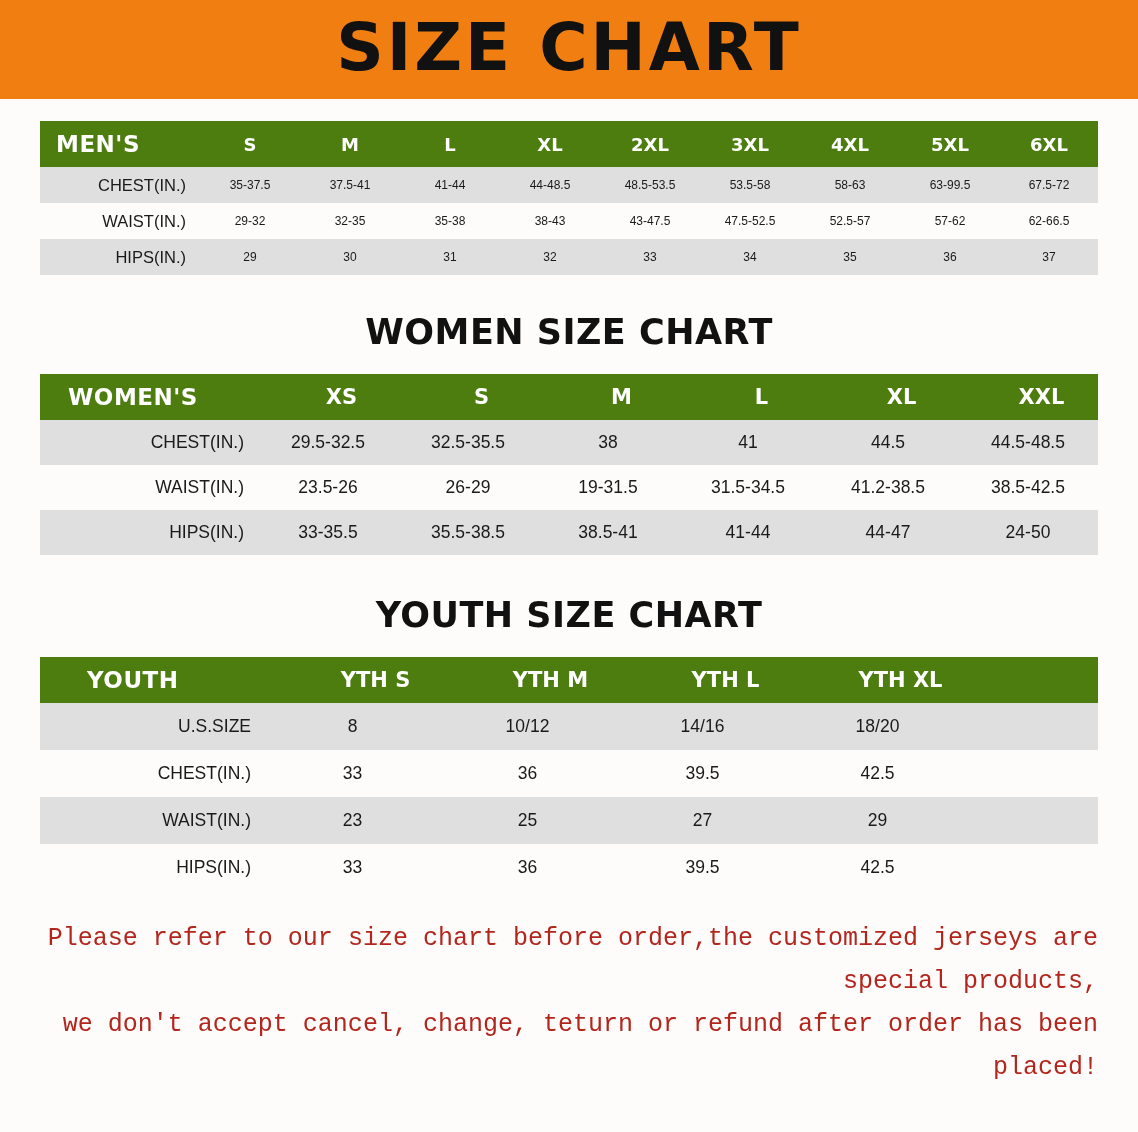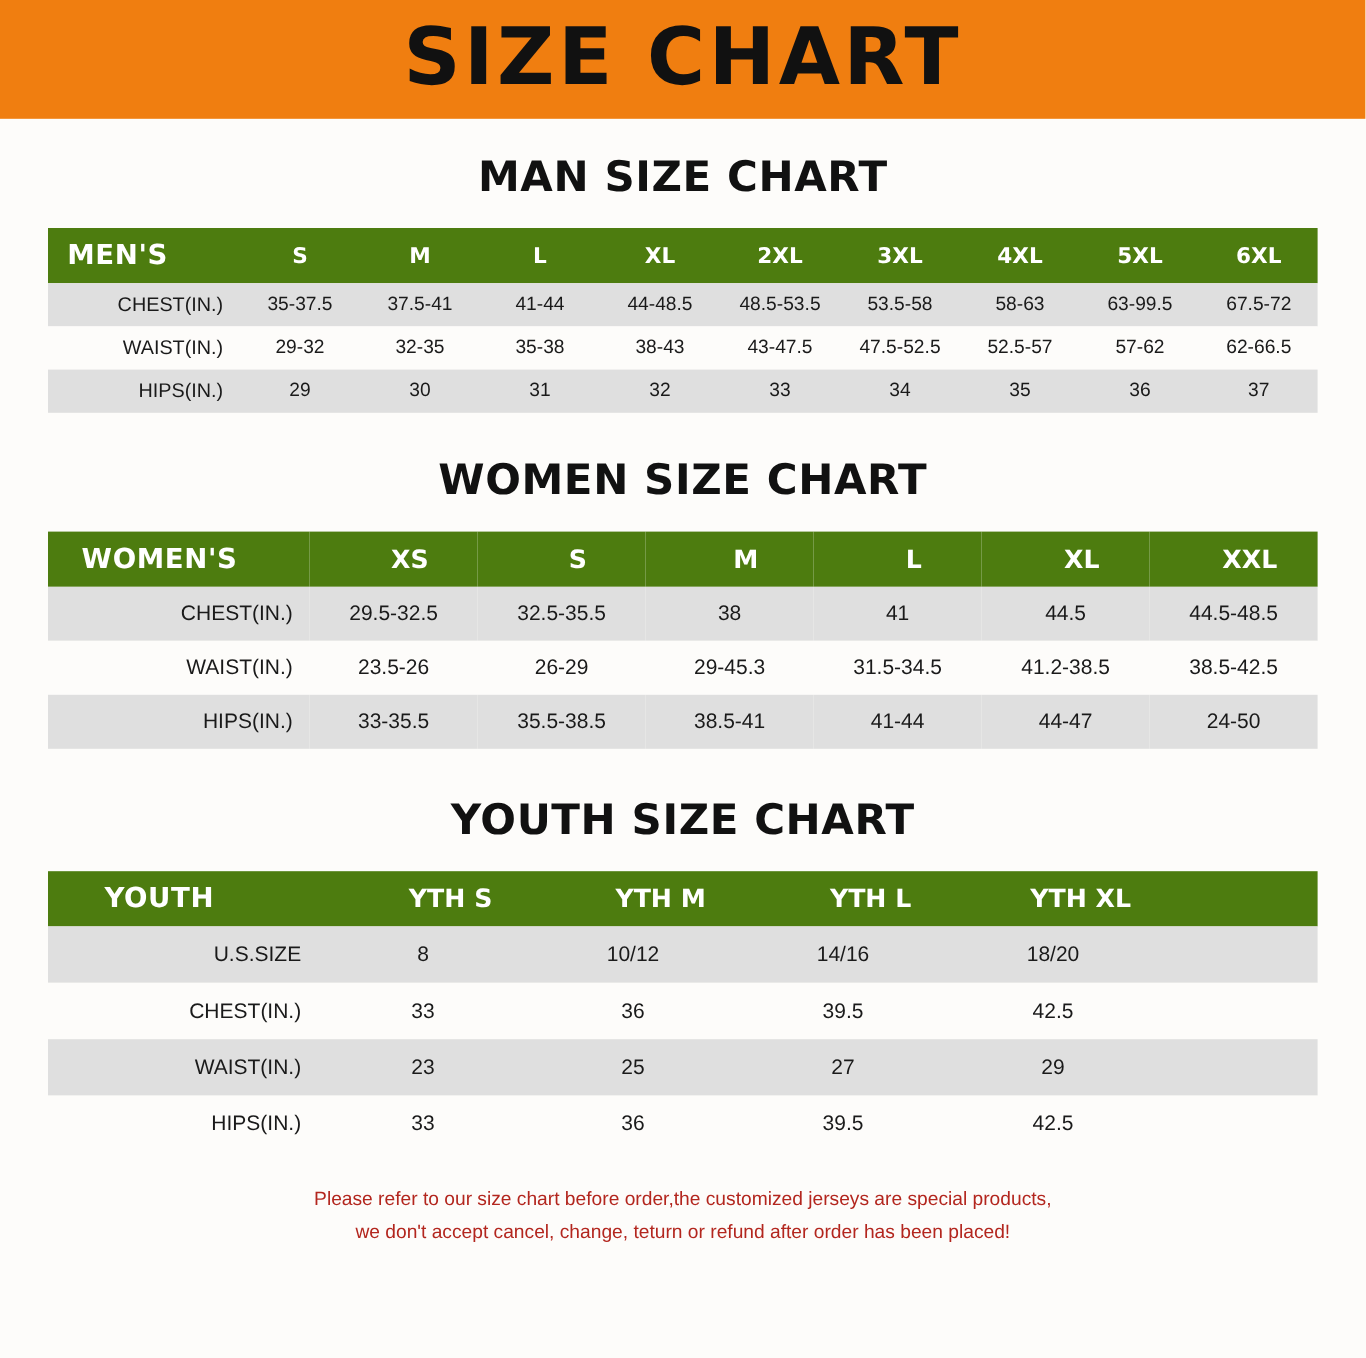--- a/index.html
+++ b/index.html
@@ -86,52 +86,51 @@
     text-align: center;
     color: #1a1a1a;
     font-family: "Liberation Sans", sans-serif;
     height: 34px;
     vertical-align: middle;
   }
   tbody td.rowlabel {
     text-align: right;
     padding-right: 14px;
   }
-  #man-table tbody td { font-size: 16px; }
+  #man-table tbody td { font-size: 12px; }
   #man-table tbody td.rowlabel { font-size: 16.5px; }
   #women-table tbody td { font-size: 17.5px; }
   #youth-table tbody td { font-size: 17.5px; }
 
   #man-table tbody tr { height: 34px; }
   #women-table tbody tr td { height: 43px; }
   #youth-table tbody tr td { height: 45px; }
 
   tbody tr.shade td { background: #dfdfdf; }
   tbody tr.plain td { background: #fdfcfa; }
 
   
   .note {
     margin: 26px 40px 0 40px;
     color: #b3261e;
-    font-family: Liberation Sans, sans-serif;
-    font-size: 16px;
+    font-family: Liberation Mono, monospace;
+    font-size: 25px;
     line-height: 1.72;
-    text-align: center;
+    text-align: right;
   }
 </style>
 </head>
 <body>
 
 <div class="page">
 
   <div class="banner">
     <div class="banner-title">SIZE CHART</div>
   </div>
 
-  <div class="section-title" id="man-title">MAN SIZE CHART</div>
   <div class="tbl-wrap">
     <table id="man-table">
       <colgroup>
         <col style="width:160px">
         <col style="width:100px">
           <col style="width:100px">
           <col style="width:100px">
         <col style="width:100px">
           <col style="width:100px">
           <col style="width:100px">
@@ -224,21 +223,21 @@
           <td>32.5-35.5</td>
           <td>38</td>
           <td>41</td>
           <td>44.5</td>
           <td>44.5-48.5</td>
         </tr>
         <tr class="plain">
           <td class="rowlabel">WAIST(IN.)</td>
           <td>23.5-26</td>
           <td>26-29</td>
-          <td>29-45.3</td>
+          <td>19-31.5</td>
           <td>31.5-34.5</td>
           <td>41.2-38.5</td>
           <td>38.5-42.5</td>
         </tr>
         <tr class="shade">
           <td class="rowlabel">HIPS(IN.)</td>
           <td>33-35.5</td>
           <td>35.5-38.5</td>
           <td>38.5-41</td>
           <td>41-44</td>

